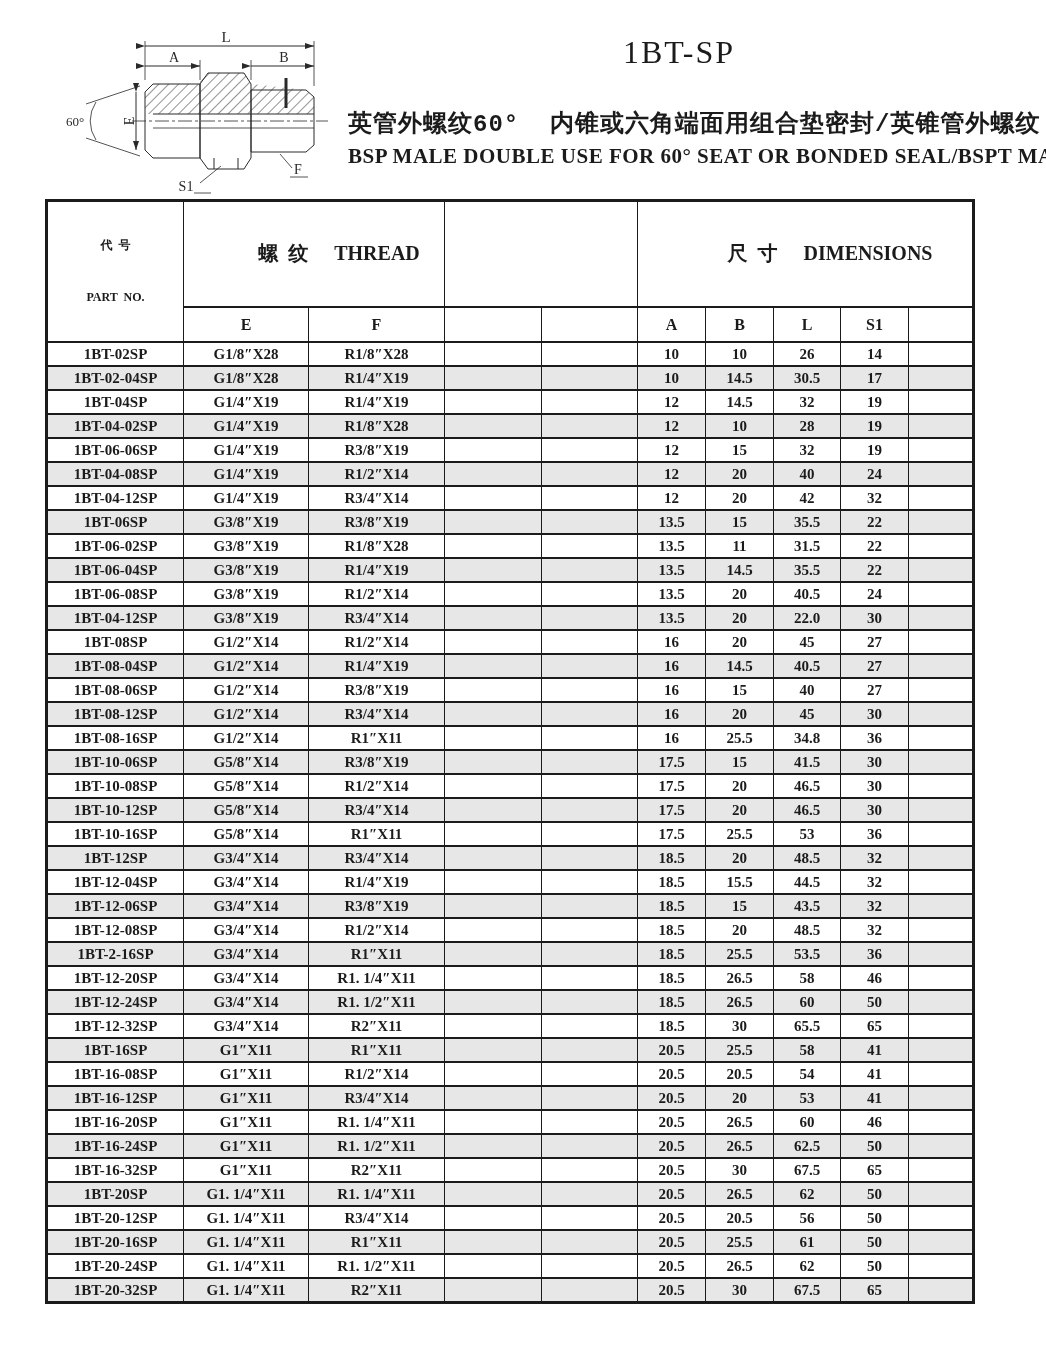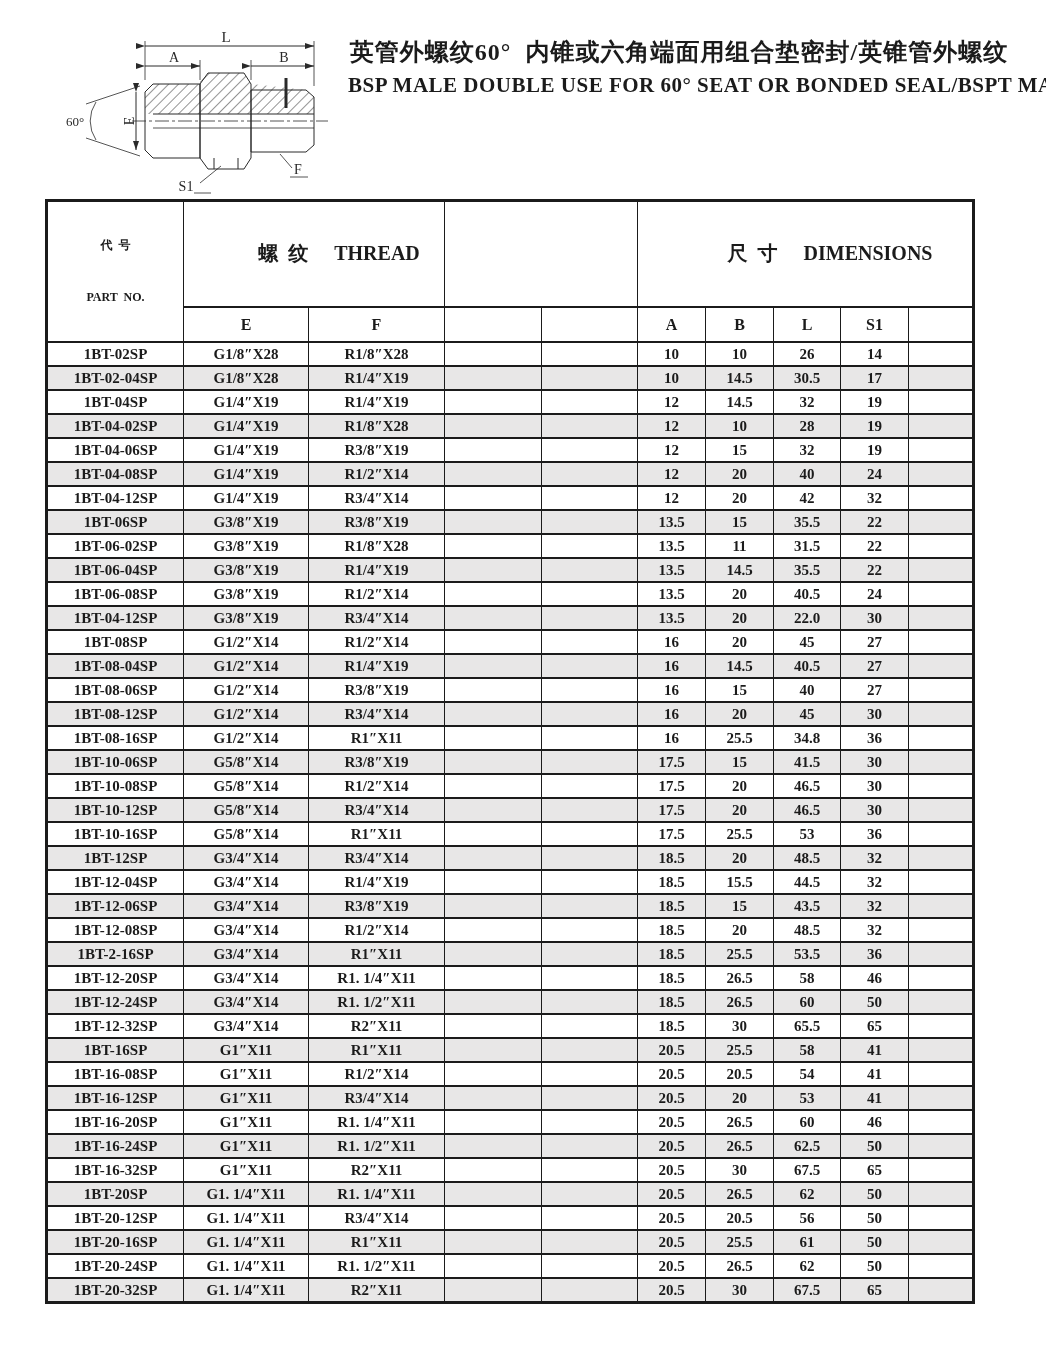--- a/index.html
+++ b/index.html
@@ -14,21 +14,21 @@
   
   .top{position:relative;height:198px;}
   .drawing{position:absolute;left:48px;top:16px;width:300px;height:180px;}
   .titles{position:absolute;left:348px;top:0;width:662px;text-align:center;}
   .doc-title{
     margin:0;padding-top:34px;
     font-size:32px;font-weight:normal;letter-spacing:2px;
   }
   .sub-zh{
     margin-top:36px;
-    font-size:24px;font-weight:bold;letter-spacing:1px;white-space:pre;
+    font-size:24px;font-weight:bold;letter-spacing:1px;white-space:pre;font-family:Liberation Mono, monospace;
   }
   .sub-en{
     margin-top:5px;
     font-size:21px;font-weight:bold;letter-spacing:0.5px;white-space:pre;
   }
   
   table.spec{
     position:absolute;left:45px;top:199px;
     width:927px;border-collapse:collapse;table-layout:fixed;
     font-size:15px;font-weight:bold;
@@ -110,20 +110,21 @@
       <line x1="173" y1="150" x2="152" y2="167" stroke-width="0.8"></line>
       <text x="138" y="175" font-size="14" fill="#2a2a2a" stroke="none" text-anchor="middle" font-family="Liberation Serif, serif">S1</text>
       <line x1="146" y1="177" x2="163" y2="177" stroke-width="0.8"></line>
 
       <line x1="244" y1="152" x2="232" y2="138" stroke-width="0.8"></line>
       <text x="250" y="158" font-size="14" fill="#2a2a2a" stroke="none" text-anchor="middle" font-family="Liberation Serif, serif">F</text>
       <line x1="242" y1="161" x2="260" y2="161" stroke-width="0.8"></line>
     </svg>
 
     <div class="titles">
+      <h1 class="doc-title">1BT-SP</h1>
       <div class="sub-zh">英管外螺纹60°  内锥或六角端面用组合垫密封/英锥管外螺纹</div>
       <div class="sub-en">BSP MALE DOUBLE USE FOR 60° SEAT OR BONDED SEAL/BSPT MALE</div>
     </div>
   </div>
 
   <table class="spec">
     <colgroup>
       <col style="width:137px">
         <col style="width:125px">
         <col style="width:136px">
@@ -204,21 +205,21 @@
           <td>R1/8″X28</td>
           <td></td>
           <td></td>
           <td>12</td>
           <td>10</td>
           <td>28</td>
           <td>19</td>
           <td></td>
         </tr>
         <tr>
-          <td>1BT-04-06SP</td>
+          <td>1BT-06-06SP</td>
           <td>G1/4″X19</td>
           <td>R3/8″X19</td>
           <td></td>
           <td></td>
           <td>12</td>
           <td>15</td>
           <td>32</td>
           <td>19</td>
           <td></td>
         </tr>

